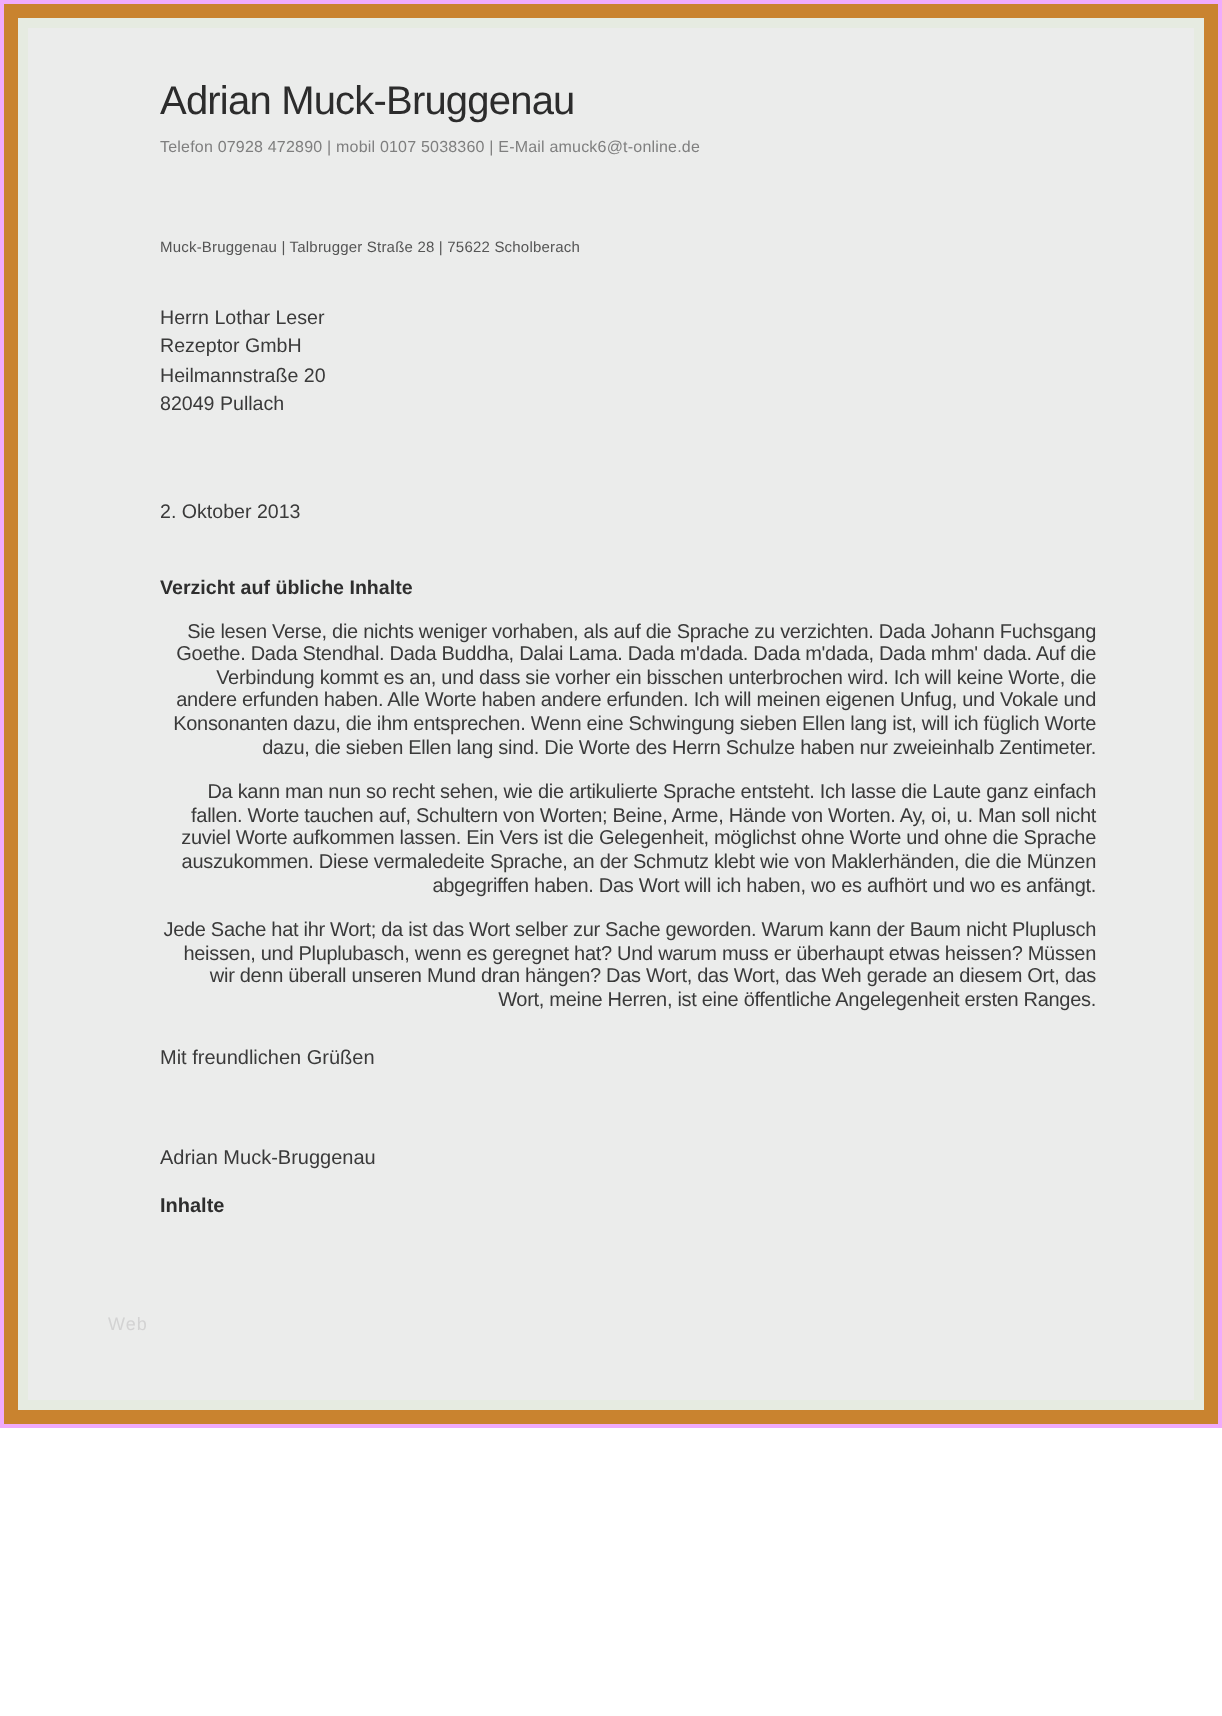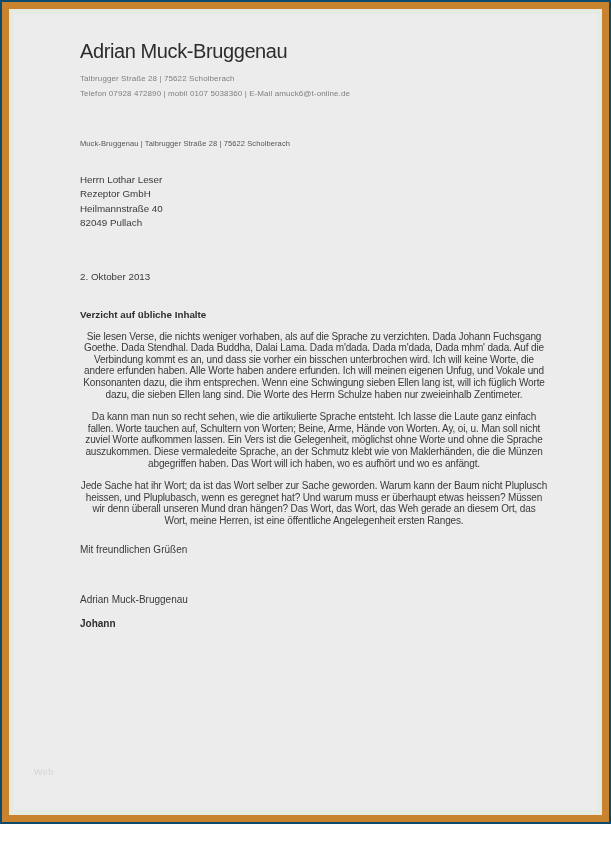--- a/index.html
+++ b/index.html
@@ -4,23 +4,23 @@
 <style>
   html, body { margin: 0; padding: 0; }
   body {
     width: 611px; height: 858px;
     font-family: "Liberation Sans", sans-serif;
     background: #ffffff;
     overflow: hidden;
   }
   
   .frame-outer {
-    width: 611px; height: 824px;
+    width: 611px; height: 714px;
     box-sizing: border-box;
-    background: #0c4a6e;
+    background: #f0abfc;
     padding: 2px;
   }
   .frame-orange {
     width: 100%; height: 100%;
     box-sizing: border-box;
     background: #c9832f;
     padding: 7px;
   }
   .frame-inner {
     width: 100%; height: 100%;
@@ -79,85 +79,84 @@
   .salutation {
     margin-top: 23px;
     font-size: 10px;
   }
   .body-paragraph {
     margin: 11px 0 0 0;
     font-size: 10px;
     line-height: 11.6px;
     letter-spacing: -0.15px;
     color: #3a3a3a;
-    text-align: center;
+    text-align: right;
   }
   .closing {
     margin-top: 17px;
     font-size: 10px;
   }
   .signature-name {
     margin-top: 39px;
     font-size: 10px;
   }
   .enclosure {
     margin-top: 13px;
     font-size: 10px;
     font-weight: bold;
     color: #2e2e2e;
   }
   .watermark {
     position: absolute;
-    left: 20px; bottom: 33px;
+    left: 40px; bottom: 33px;
     font-size: 9px;
     color: #d3d3d3;
     letter-spacing: 0.5px;
   }
 </style>
 </head>
 <body>
 
 <div class="frame-outer">
   <div class="frame-orange">
     <div class="frame-inner">
       <div class="page">
 
         <div class="letter">
 
           <div class="sender-name">Adrian Muck-Bruggenau</div>
 
-          <div class="sender-address">Talbrugger Straße 28 | 75622 Scholberach</div>
 
           <div class="sender-contact">Telefon 07928 472890 | mobil 0107 5038360 | E-Mail amuck6@t-online.de</div>
 
           <div class="return-line">Muck-Bruggenau | Talbrugger Straße 28 | 75622 Scholberach</div>
 
           <div class="recipient">
             <div>Herrn Lothar Leser</div>
             <div>Rezeptor GmbH</div>
-            <div>Heilmannstraße 40</div>
+            <div>Heilmannstraße 20</div>
             <div>82049 Pullach</div>
           </div>
 
           <div class="date-line">2. Oktober 2013</div>
 
           <div class="subject-line">Verzicht auf übliche Inhalte</div>
 
 
           <p class="body-paragraph">Sie lesen Verse, die nichts weniger vorhaben, als auf die Sprache zu verzichten. Dada Johann Fuchsgang Goethe. Dada Stendhal. Dada Buddha, Dalai Lama. Dada m'dada. Dada m'dada, Dada mhm' dada. Auf die Verbindung kommt es an, und dass sie vorher ein bisschen unterbrochen wird. Ich will keine Worte, die andere erfunden haben. Alle Worte haben andere erfunden. Ich will meinen eigenen Unfug, und Vokale und Konsonanten dazu, die ihm entsprechen. Wenn eine Schwingung sieben Ellen lang ist, will ich füglich Worte dazu, die sieben Ellen lang sind. Die Worte des Herrn Schulze haben nur zweieinhalb Zentimeter.</p>
 
           <p class="body-paragraph">Da kann man nun so recht sehen, wie die artikulierte Sprache entsteht. Ich lasse die Laute ganz einfach fallen. Worte tauchen auf, Schultern von Worten; Beine, Arme, Hände von Worten. Ay, oi, u. Man soll nicht zuviel Worte aufkommen lassen. Ein Vers ist die Gelegenheit, möglichst ohne Worte und ohne die Sprache auszukommen. Diese vermaledeite Sprache, an der Schmutz klebt wie von Maklerhänden, die die Münzen abgegriffen haben. Das Wort will ich haben, wo es aufhört und wo es anfängt.</p>
 
           <p class="body-paragraph">Jede Sache hat ihr Wort; da ist das Wort selber zur Sache geworden. Warum kann der Baum nicht Pluplusch heissen, und Pluplubasch, wenn es geregnet hat? Und warum muss er überhaupt etwas heissen? Müssen wir denn überall unseren Mund dran hängen? Das Wort, das Wort, das Weh gerade an diesem Ort, das Wort, meine Herren, ist eine öffentliche Angelegenheit ersten Ranges.</p>
 
           <div class="closing">Mit freundlichen Grüßen</div>
 
           <div class="signature-name">Adrian Muck-Bruggenau</div>
 
-          <div class="enclosure">Johann</div>
+          <div class="enclosure">Inhalte</div>
 
         </div>
 
         <div class="watermark">Web</div>
 
       </div>
     </div>
   </div>
 </div>
 

